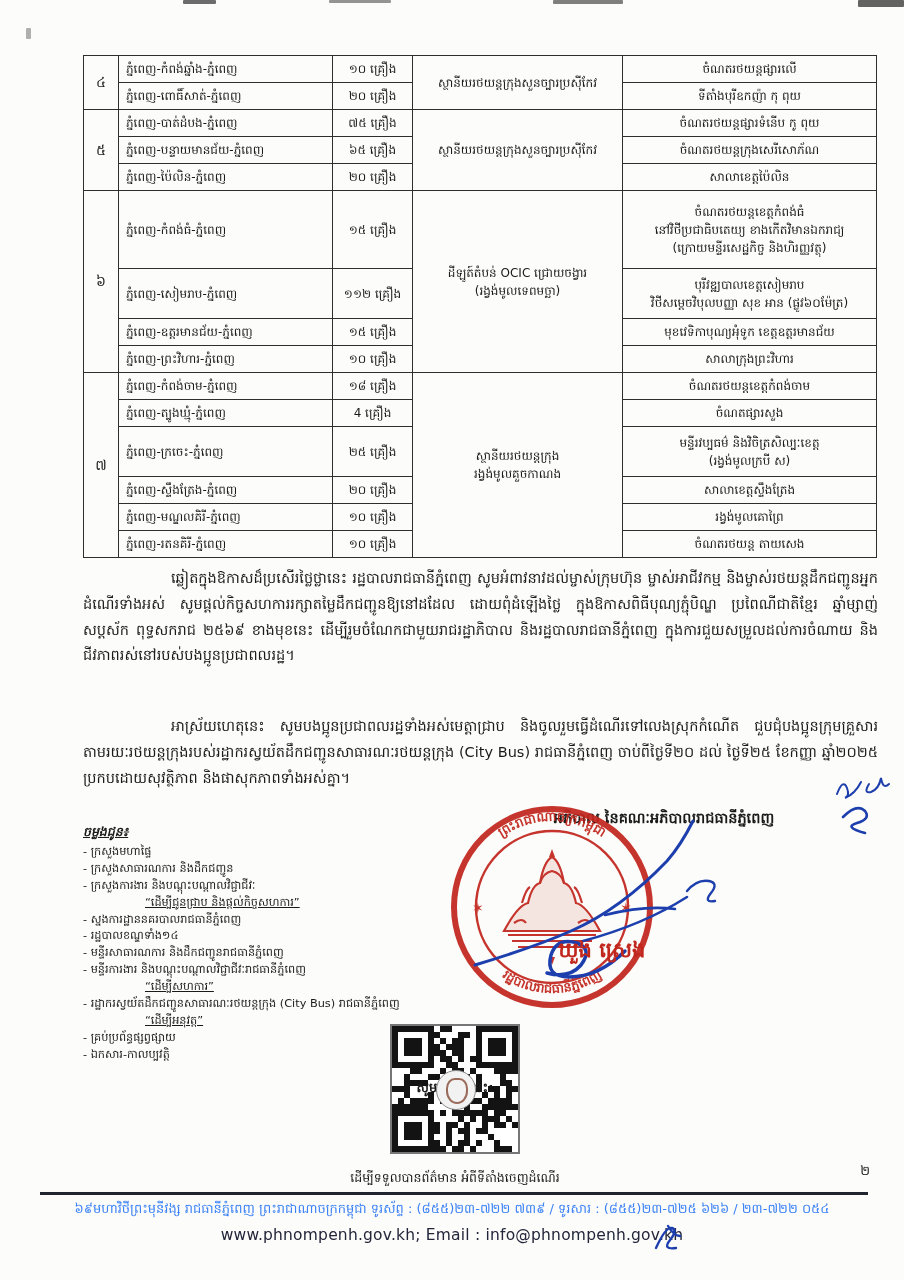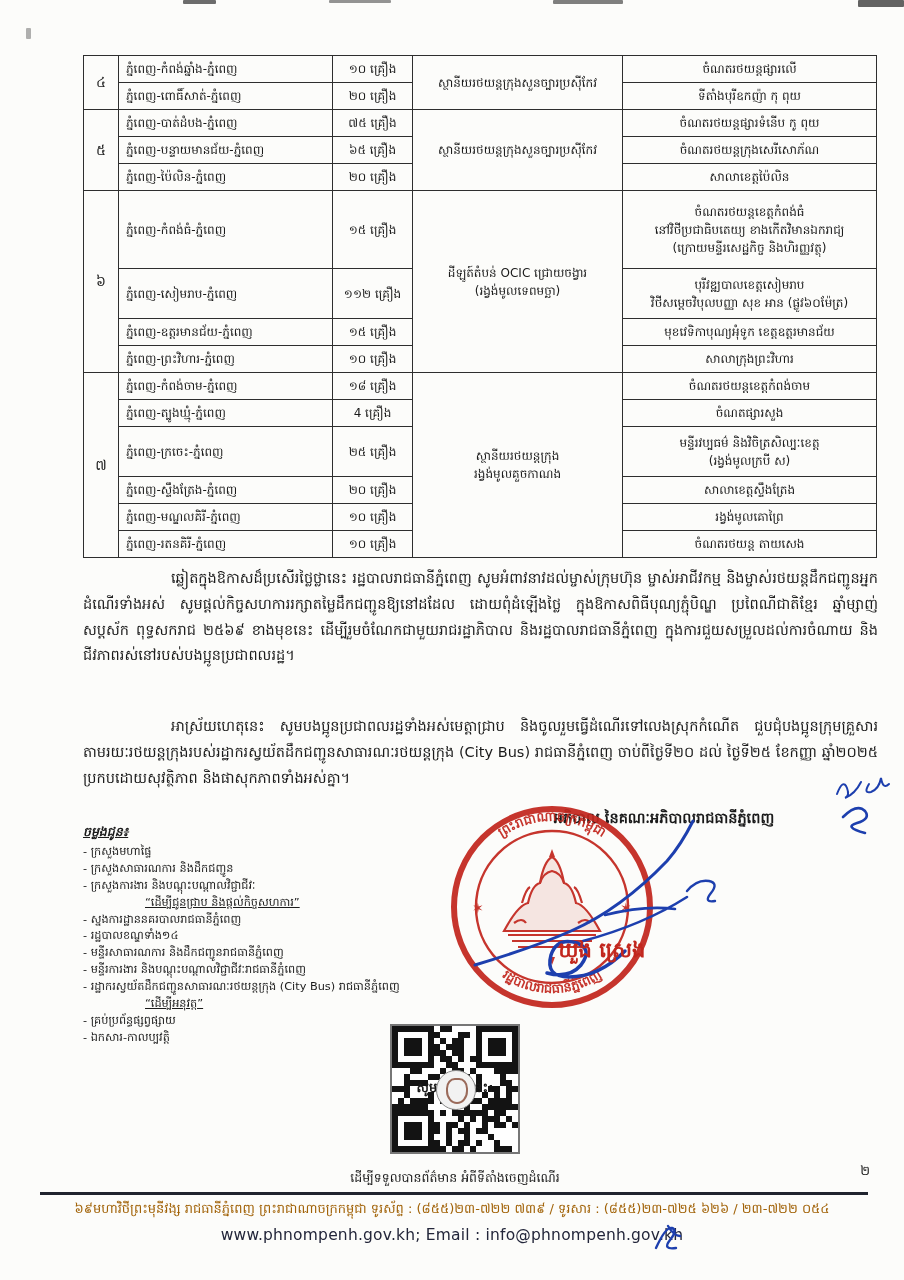--- a/index.html
+++ b/index.html
@@ -41,21 +41,21 @@
   
   #qr-wrap{position:absolute;left:392px;top:1026px;width:126px;height:126px;background:#fff;outline:2px solid #777;}
   #qr-logo{position:absolute;left:44px;top:44px;width:38px;height:38px;border-radius:50%;background:#f2f2f2;border:1px solid #888;z-index:2;}
   #qr-logo-inner{position:absolute;left:9px;top:7px;width:18px;height:22px;border-radius:40% 40% 50% 50%;border:2px solid #9a6a5a;}
   #qr-caption{position:absolute;left:240px;top:1079px;width:430px;text-align:center;font-size:13px;font-weight:600;}
   #qr-subcaption{position:absolute;left:160px;top:1170px;width:590px;text-align:center;font-size:12.5px;}
   #page-number{position:absolute;right:34px;top:1162px;font-size:13px;}
 
   
   #footer-rule{position:absolute;left:40px;top:1192px;width:828px;height:2.5px;background:#20242e;}
-  #footer-line1{position:absolute;left:20px;top:1200px;width:864px;text-align:center;font-size:13px;color:#a16207;white-space:nowrap;overflow:hidden;}
+  #footer-line1{position:absolute;left:20px;top:1200px;width:864px;text-align:center;font-size:13px;color:#3b82f6;white-space:nowrap;overflow:hidden;}
   #footer-line2{position:absolute;left:20px;top:1226px;width:864px;text-align:center;font-size:15.5px;color:#23263a;letter-spacing:.2px;}
 
   .ink{position:absolute;z-index:4;}
 </style>
 </head>
 <body>
 
 <div id="page">
 
   <div class="artifact" style="left:183px;top:0;width:33px;height:4px;opacity:.75;"></div>
@@ -260,20 +260,21 @@
   <div id="copy-list">
     <div id="copy-header">ចម្លងជូន៖</div>
     <div class="cl-item">ក្រសួងមហាផ្ទៃ</div>
     <div class="cl-item">ក្រសួងសាធារណការ និងដឹកជញ្ជូន</div>
     <div class="cl-item">ក្រសួងការងារ និងបណ្តុះបណ្តាលវិជ្ជាជីវៈ</div>
     <div class="cl-note">“ដើម្បីជូនជ្រាប និងផ្តល់កិច្ចសហការ”</div>
     <div class="cl-item">ស្នងការដ្ឋាននគរបាលរាជធានីភ្នំពេញ</div>
     <div class="cl-item">រដ្ឋបាលខណ្ឌទាំង១៤</div>
     <div class="cl-item">មន្ទីរសាធារណការ និងដឹកជញ្ជូនរាជធានីភ្នំពេញ</div>
     <div class="cl-item">មន្ទីរការងារ និងបណ្តុះបណ្តាលវិជ្ជាជីវៈរាជធានីភ្នំពេញ</div>
+    <div class="cl-note">“ដើម្បីសហការ”</div>
     <div class="cl-item">រដ្ឋាករស្វយ័តដឹកជញ្ជូនសាធារណៈរថយន្តក្រុង (City Bus) រាជធានីភ្នំពេញ</div>
     <div class="cl-note">“ដើម្បីអនុវត្ត”</div>
     <div class="cl-item">គ្រប់ប្រព័ន្ធផ្សព្វផ្សាយ</div>
     <div class="cl-item">ឯកសារ-កាលប្បវត្តិ</div>
   </div>
 
   <div id="qr-wrap">
 
   <div style="position: absolute; left: 0px; top: 0px; width: 6px; height: 6px; background: rgb(19, 19, 19);"></div>
       <div style="position: absolute; left: 6px; top: 0px; width: 6px; height: 6px; background: rgb(19, 19, 19);"></div>

